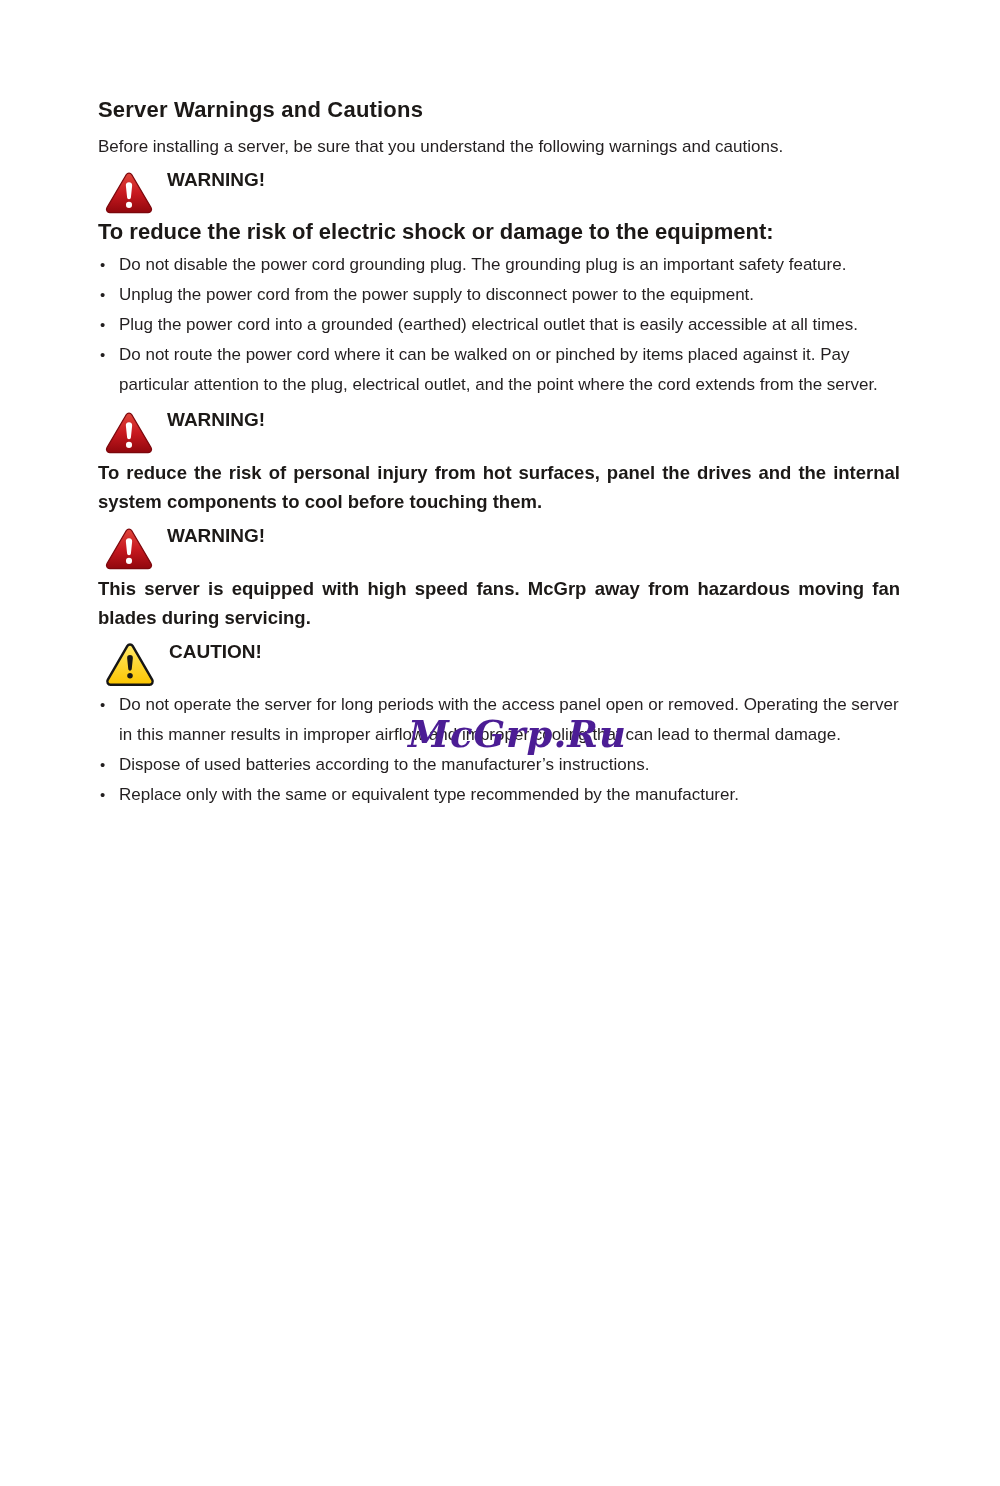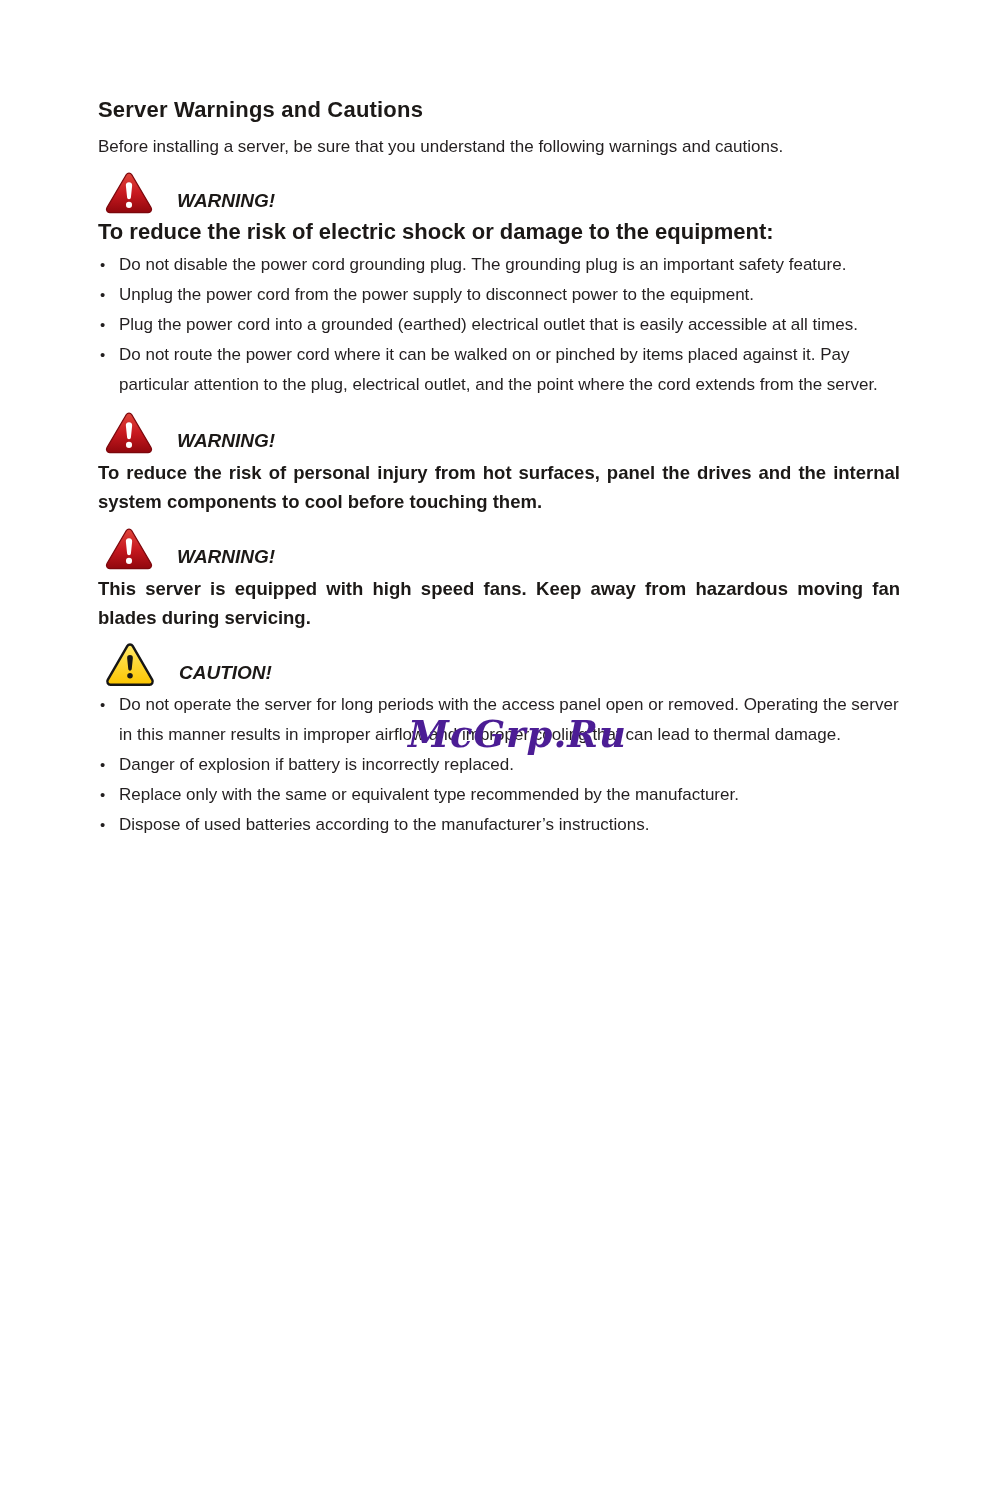--- a/index.html
+++ b/index.html
@@ -24,25 +24,24 @@
     margin-bottom: 12px;
     letter-spacing: 0.2px;
   }
   .intro {
     font-size: 17px;
     line-height: 24px;
     margin-bottom: 10px;
   }
   .alert-row {
     display: flex;
-    align-items: flex-end;
-    gap: 23px;
+    align-items: flex-start;
+    gap: 13px;
     margin: 9px 0 3px 0;
     padding-left: 6px;
-    font-style: italic;
   }
   .alert-row .icon { display: inline-block; line-height: 0; }
   .alert-label {
     font-size: 19px;
     font-weight: bold;
     color: #1c1917;
     padding-bottom: 3px;
   }
   .bold-heading {
     font-size: 22px;
@@ -150,40 +149,39 @@
             <stop offset="1" stop-color="#91070d"></stop>
           </linearGradient>
         </defs>
         <path d="M28.6 6.6 a4 4 0 0 1 6.8 0 L60.2 49 a4.2 4.2 0 0 1 -3.6 6.4 H7.4 A4.2 4.2 0 0 1 3.8 49 Z" fill="url(#rg3)" stroke="#7c070c" stroke-width="1.6"></path>
         <path d="M32 16.5 c2.8 0 4.3 1.7 4 4.4 l-1.5 14.6 c-.2 1.9 -1.1 2.9 -2.5 2.9 s-2.3 -1 -2.5 -2.9 l-1.5 -14.6 c-.3 -2.7 1.2 -4.4 4 -4.4 Z" fill="#ffffff"></path>
         <circle cx="32" cy="45.5" r="3.9" fill="#ffffff"></circle>
       </svg>
     </span>
     <span class="alert-label">WARNING!</span>
   </div>
-  <p class="bold-para">This server is equipped with high speed fans. Keep away from hazardous moving fan blades during servicing.</p>
+  <p class="bold-para">This server is equipped with high speed fans. McGrp away from hazardous moving fan blades during servicing.</p>
 
   <div class="alert-row">
     <span class="icon">
       <svg width="52" height="46" viewBox="0 0 64 56" aria-hidden="true">
         <defs>
           <linearGradient id="yg1" x1="0" y1="0" x2="0" y2="1">
             <stop offset="0" stop-color="#ffe867"></stop>
             <stop offset="1" stop-color="#fcc500"></stop>
           </linearGradient>
         </defs>
         <path d="M28.8 5.8 a3.7 3.7 0 0 1 6.4 0 L59.4 47.6 a3.9 3.9 0 0 1 -3.4 5.9 H8 a3.9 3.9 0 0 1 -3.4 -5.9 Z" fill="url(#yg1)" stroke="#151515" stroke-width="3"></path>
         <path d="M32 17 c2.4 0 3.7 1.5 3.5 3.8 l-1.3 12.8 c-.17 1.7 -1 2.6 -2.2 2.6 s-2.03 -.9 -2.2 -2.6 l-1.3 -12.8 c-.2 -2.3 1.1 -3.8 3.5 -3.8 Z" fill="#161616"></path>
         <circle cx="32" cy="42.5" r="3.4" fill="#161616"></circle>
       </svg>
     </span>
     <span class="alert-label">CAUTION!</span>
   </div>
   <ul class="bullets">
     <li><span>Do not operate the server for long periods with the access panel open or removed. Operating the server in this manner results in improper airflow and improper cooling that can lead to thermal damage.</span></li>
-    <li><span>Danger of explosion if battery is incorrectly replaced.</span></li>
+    <li><span>Dispose of used batteries according to the manufacturer’s instructions.</span></li>
     <li><span>Replace only with the same or equivalent type recommended by the manufacturer.</span></li>
-    <li><span>Dispose of used batteries according to the manufacturer’s instructions.</span></li>
   </ul>
 
 </div>
 
 <div class="watermark">McGrp.Ru</div>
 
 </body></html>

